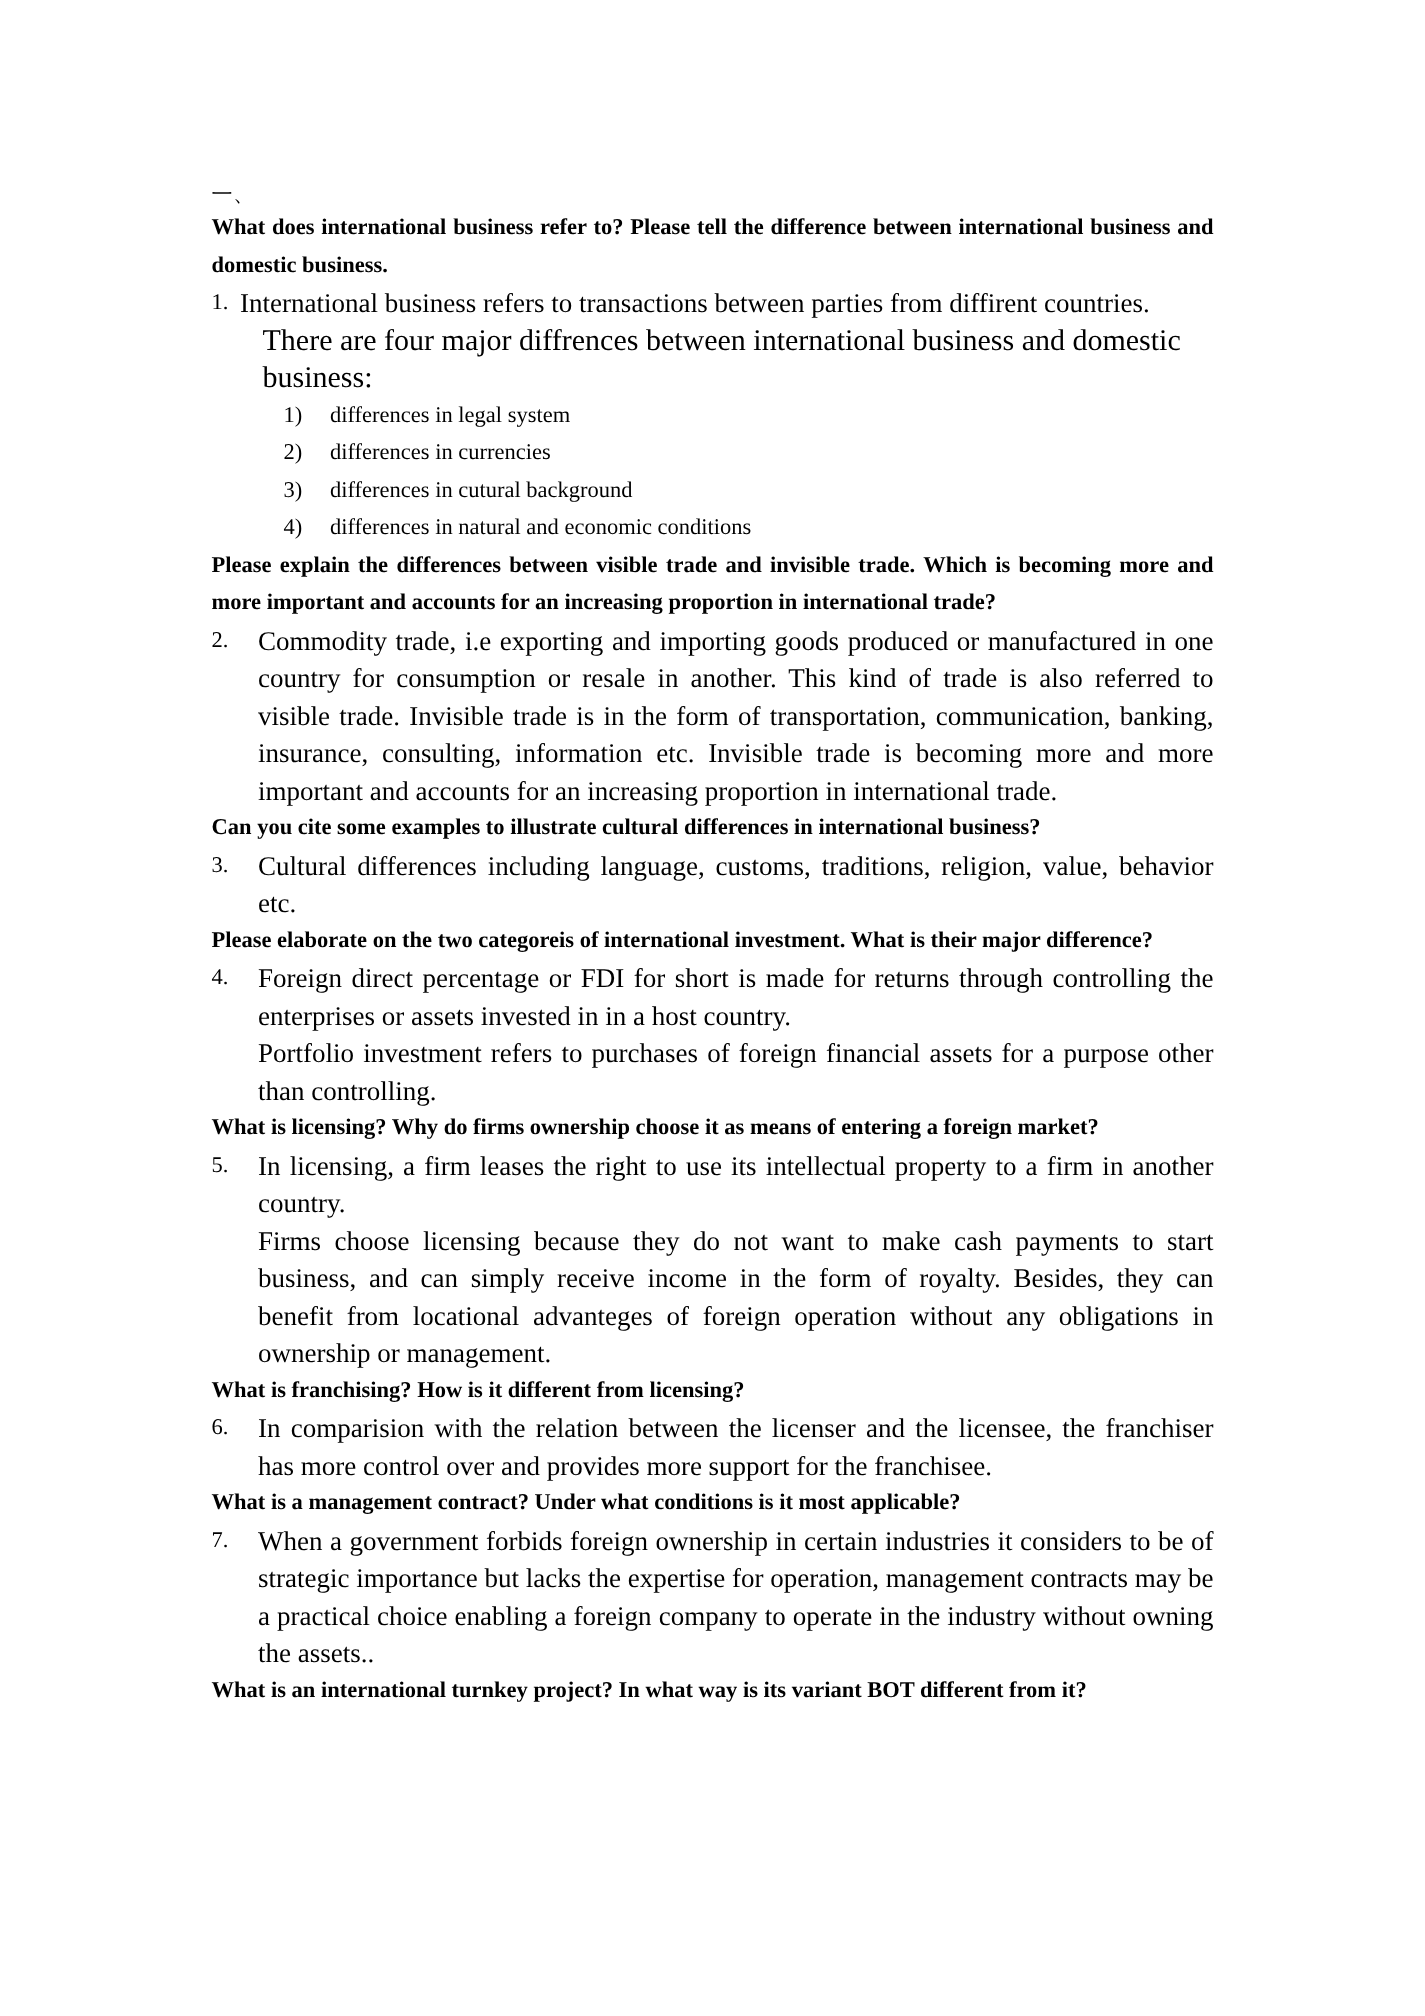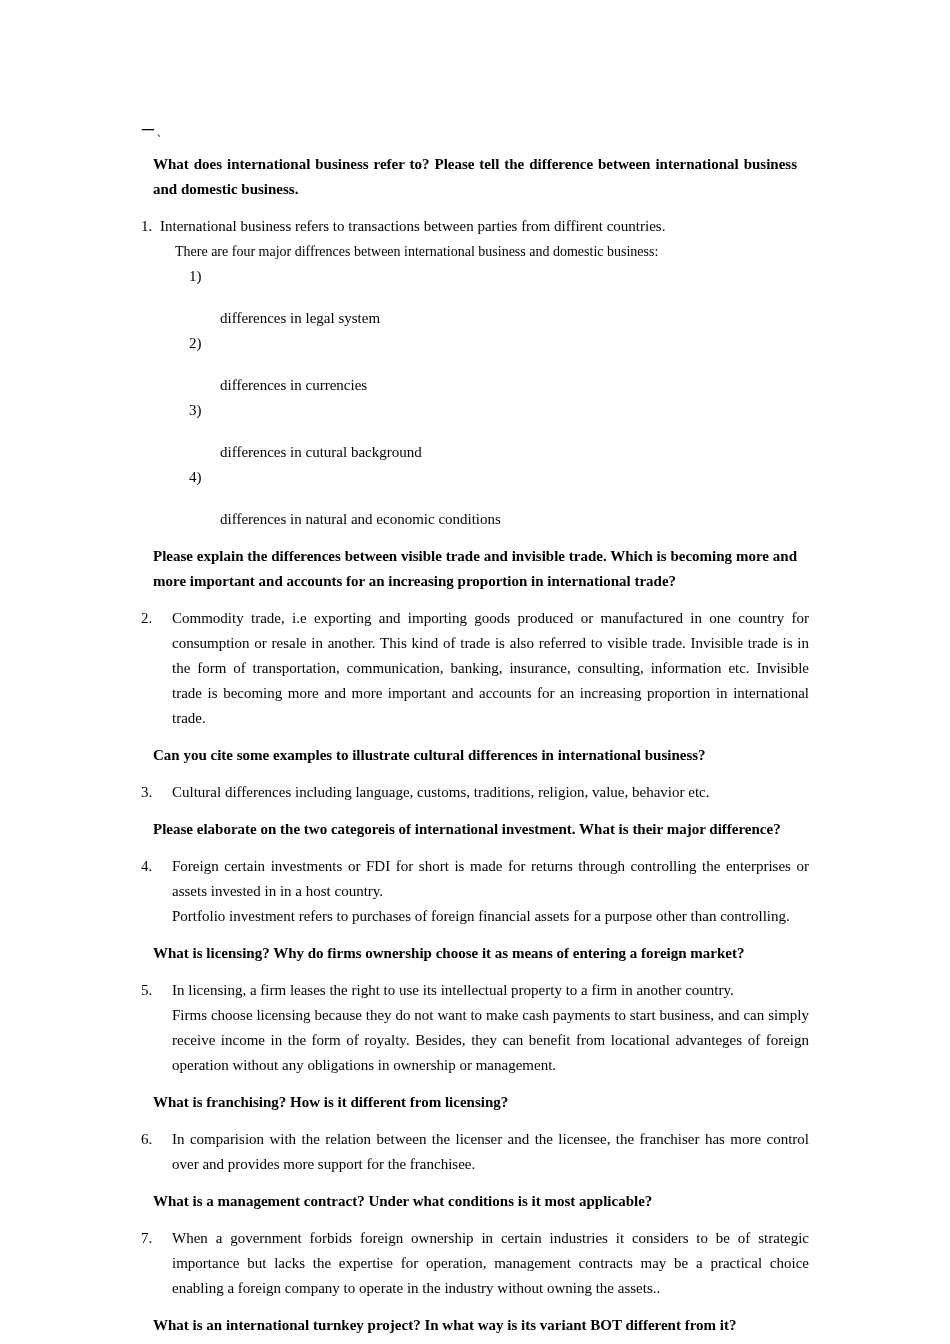--- a/index.html
+++ b/index.html
@@ -39,21 +39,21 @@
     margin: 0;
     padding: 0;
   }
   
   .q-heading {
     font-size: 15px;
     line-height: 25px;
     font-weight: bold;
     text-align: justify;
     text-justify: inter-word;
-    margin: 12px;
+    margin: 0;
     padding: 0;
   }
   
   .answer {
     display: flex;
     align-items: flex-start;
     font-size: 15px;
     line-height: 25px;
     margin: 0;
     padding: 0;
@@ -69,30 +69,30 @@
   .answer-num.tight {
     width: 19px;
   }
   .answer-body {
     flex: 1 1 auto;
     min-width: 0;
   }
   .answer-para {
     margin: 0;
     padding: 0;
-    font-size: 15px;
+    font-size: 18px;
     line-height: 25px;
     text-align: justify;
     text-justify: inter-word;
     text-align-last: left;
   }
   
   .sub-para {
     margin: 0 0 0 34px;
-    font-size: 14px;
+    font-size: 20px;
     line-height: 25px;
     text-align: left;
   }
   
   .sub-list {
     list-style: none;
     margin: 0;
     padding: 0;
   }
   .sub-list-item {
@@ -102,21 +102,20 @@
     font-size: 15px;
     line-height: 25px;
   }
   .sub-list-marker {
     flex: 0 0 auto;
     width: 31px;
     white-space: pre;
   }
   .sub-list-text {
     flex: 1 1 auto;
-    margin-top: 42px;
   }
 </style>
 </head>
 <body>
 
 <div class="page">
   <div class="content">
     <div class="section-marker">一、</div>
     <div id="blocks-root">
         <div class="q-heading block">What does international business refer to? Please tell the difference between international business and domestic business.</div>
@@ -156,21 +155,21 @@
         <div class="answer block">
           <div class="answer-num">3.</div>
           <div class="answer-body">
             <p class="answer-para">Cultural differences including language, customs, traditions, religion, value, behavior etc.</p>
           </div>
         </div>
         <div class="q-heading block">Please elaborate on the two categoreis of international investment. What is their major difference?</div>
         <div class="answer block">
           <div class="answer-num">4.</div>
           <div class="answer-body">
-            <p class="answer-para">Foreign certain investments or FDI for short is made for returns through controlling the enterprises or assets invested in in a host country.</p>
+            <p class="answer-para">Foreign direct percentage or FDI for short is made for returns through controlling the enterprises or assets invested in in a host country.</p>
             <p class="answer-para">Portfolio investment refers to purchases of foreign financial assets for a purpose other than controlling.</p>
           </div>
         </div>
         <div class="q-heading block">What is licensing? Why do firms ownership choose it as means of entering a foreign market?</div>
         <div class="answer block">
           <div class="answer-num">5.</div>
           <div class="answer-body">
             <p class="answer-para">In licensing, a firm leases the right to use its intellectual property to a firm in another country.</p>
             <p class="answer-para">Firms choose licensing because they do not want to make cash payments to start business, and can simply receive income in the form of royalty. Besides, they can benefit from locational advanteges of foreign operation without any obligations in ownership or management.</p>
           </div>

